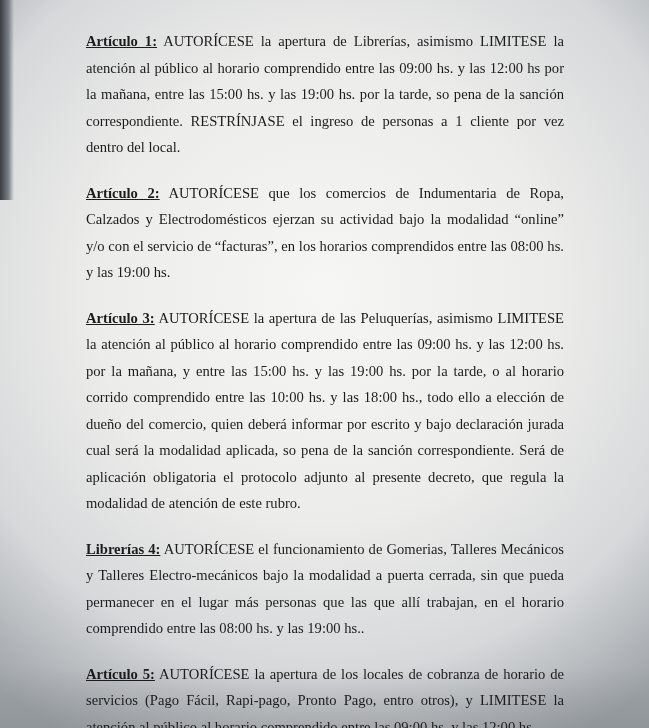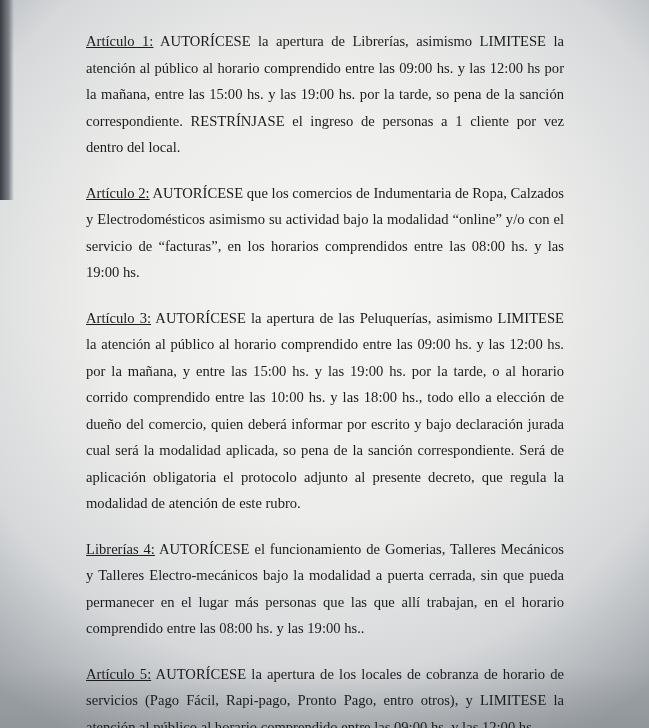--- a/index.html
+++ b/index.html
@@ -18,35 +18,35 @@
     position: absolute; left: 0; right: 0; bottom: 0; height: 60px;
     background: linear-gradient(180deg, rgba(120,125,130,0) 0%, rgba(120,125,130,0.35) 100%);
   }
   .page {
     position: absolute; left: 86px; top: 28px; width: 478px;
     font-size: 14.6px; line-height: 26.5px;
     text-align: justify;
   }
   .article { margin: 0 0 19px 0; }
   .article:nth-of-type(3) { }
-  .label { font-weight: normal; text-decoration: underline; }
+  .label { font-weight: bold; text-decoration: underline; }
   b { font-weight: normal; }
 </style>
 </head>
 <body>
 
 <div class="left-edge"></div>
 <div class="bottom-shade"></div>
 
 <div class="page">
   <p class="article">
     <span class="label">Artículo 1:</span><span><span> </span><b>AUTORÍCESE</b><span> la apertura de </span><b>Librerías</b><span>, asimismo </span><b>LIMITESE</b><span> la atención al público al horario comprendido </span><b>entre las 09:00 hs. y las 12:00 hs</b><span> por la mañana, </span><b>entre las 15:00 hs. y las 19:00 hs.</b><span> por la tarde, so pena de la sanción correspondiente. </span><b>RESTRÍNJASE</b><span> el ingreso de personas a 1 cliente por vez dentro del local.</span></span>
   </p>
   <p class="article">
-    <span class="label">Artículo 2:</span><span><span> </span><b>AUTORÍCESE</b><span> que los comercios de </span><b>Indumentaria de Ropa, Calzados y Electrodomésticos</b><span> asimismo su actividad bajo la </span><b>modalidad “online”</b><span> y/o con el servicio de </span><b>“facturas”</b><span>, en los horarios comprendidos </span><b>entre las 08:00 hs. y las 19:00 hs</b><span>.</span></span>
+    <span class="label">Artículo 2:</span><span><span> </span><b>AUTORÍCESE</b><span> que los comercios de </span><b>Indumentaria de Ropa, Calzados y Electrodomésticos</b><span> ejerzan su actividad bajo la </span><b>modalidad “online”</b><span> y/o con el servicio de </span><b>“facturas”</b><span>, en los horarios comprendidos </span><b>entre las 08:00 hs. y las 19:00 hs</b><span>.</span></span>
   </p>
   <p class="article">
     <span class="label">Artículo 3:</span><span><span> </span><b>AUTORÍCESE</b><span> la apertura de las </span><b>Peluquerías</b><span>, asimismo </span><b>LIMITESE</b><span> la atención al público al horario comprendido </span><b>entre las 09:00 hs. y las 12:00 hs.</b><span> por la mañana, y </span><b>entre las 15:00 hs. y las 19:00 hs.</b><span> por la tarde, o al horario corrido comprendido </span><b>entre las 10:00 hs. y las 18:00 hs.</b><span>, todo ello a elección de dueño del comercio, quien deberá informar por escrito y bajo declaración jurada cual será la modalidad aplicada, so pena de la sanción correspondiente. Será de aplicación obligatoria el protocolo adjunto al presente decreto, que regula la modalidad de atención de este rubro.</span></span>
   </p>
   <p class="article">
     <span class="label">Librerías 4:</span><span><span> </span><b>AUTORÍCESE</b><span> el funcionamiento de </span><b>Gomerias, Talleres Mecánicos y Talleres Electro-mecánicos</b><span> bajo la modalidad a puerta cerrada, sin que pueda permanecer en el lugar más personas que las que allí trabajan, en el horario comprendido </span><b>entre las 08:00 hs. y las 19:00 hs.</b><span>.</span></span>
   </p>
   <p class="article">
     <span class="label">Artículo 5:</span><span><span> </span><b>AUTORÍCESE</b><span> la apertura de los locales </span><b>de cobranza de horario</b><span> de servicios (Pago Fácil, Rapi-pago, Pronto Pago, entro otros), y </span><b>LIMITESE</b><span> la atención al público al horario comprendido </span><b>entre las 09:00 hs. y las 12:00 hs.</b></span>
   </p>

